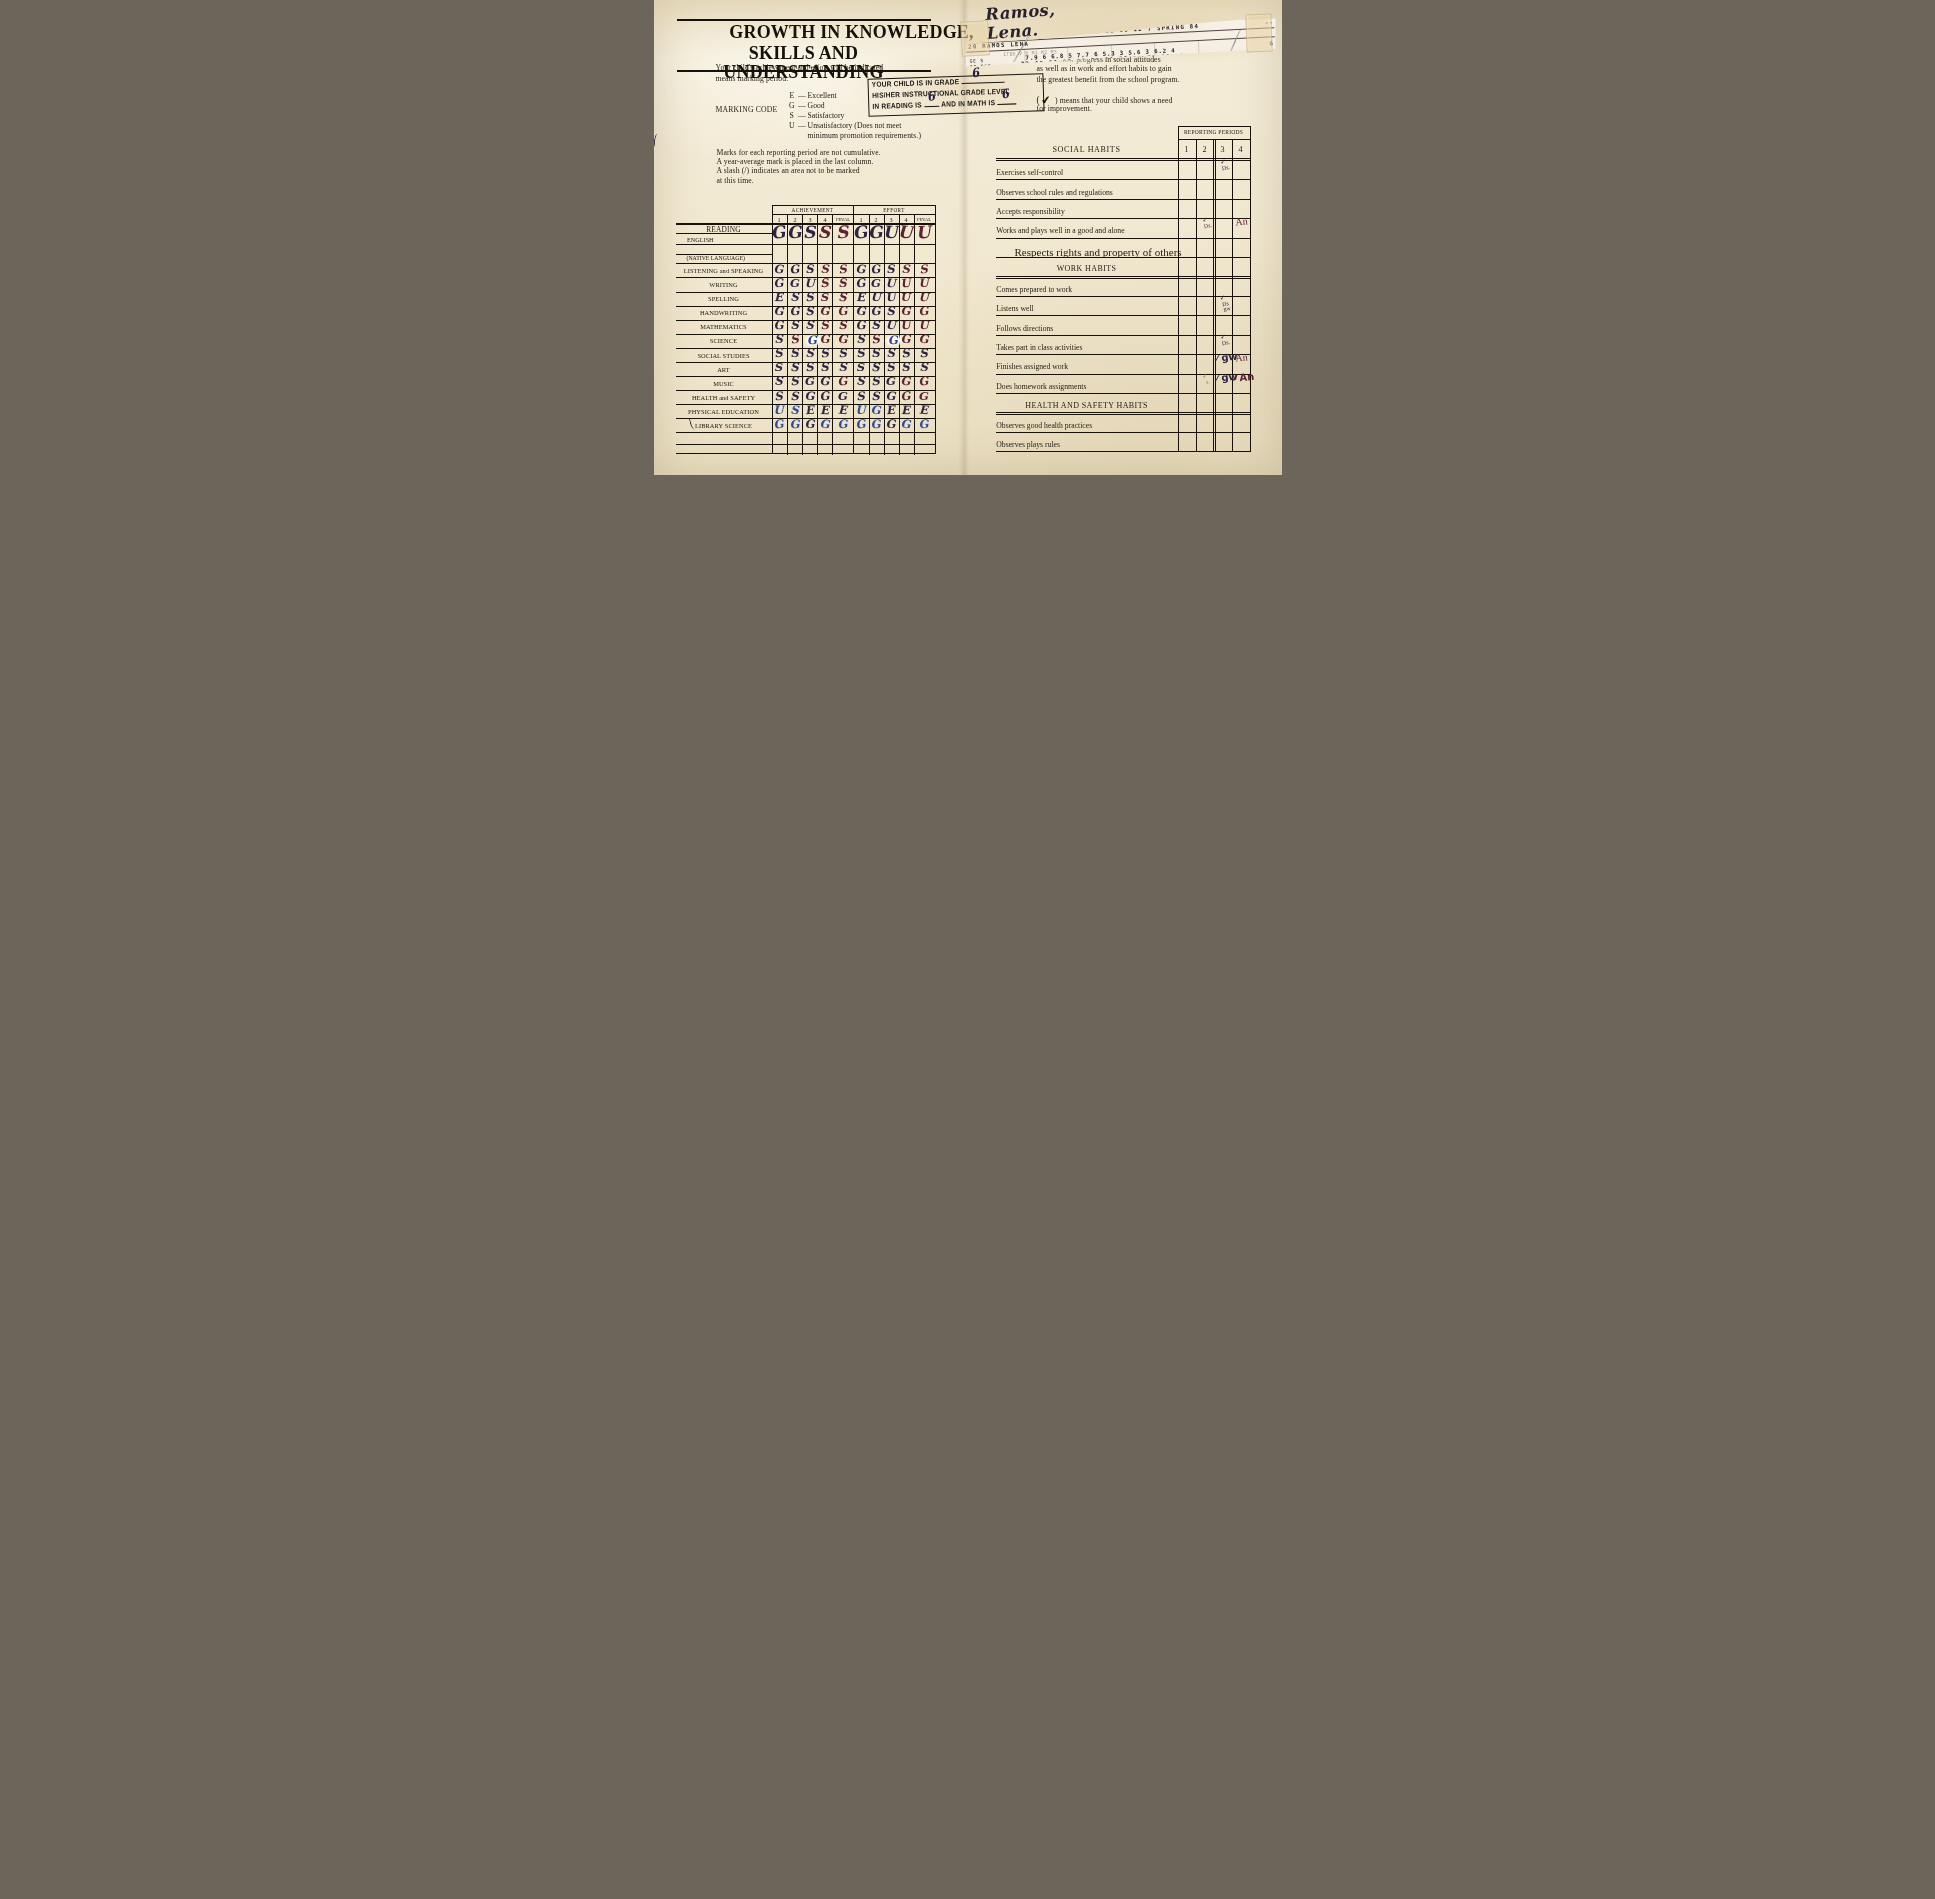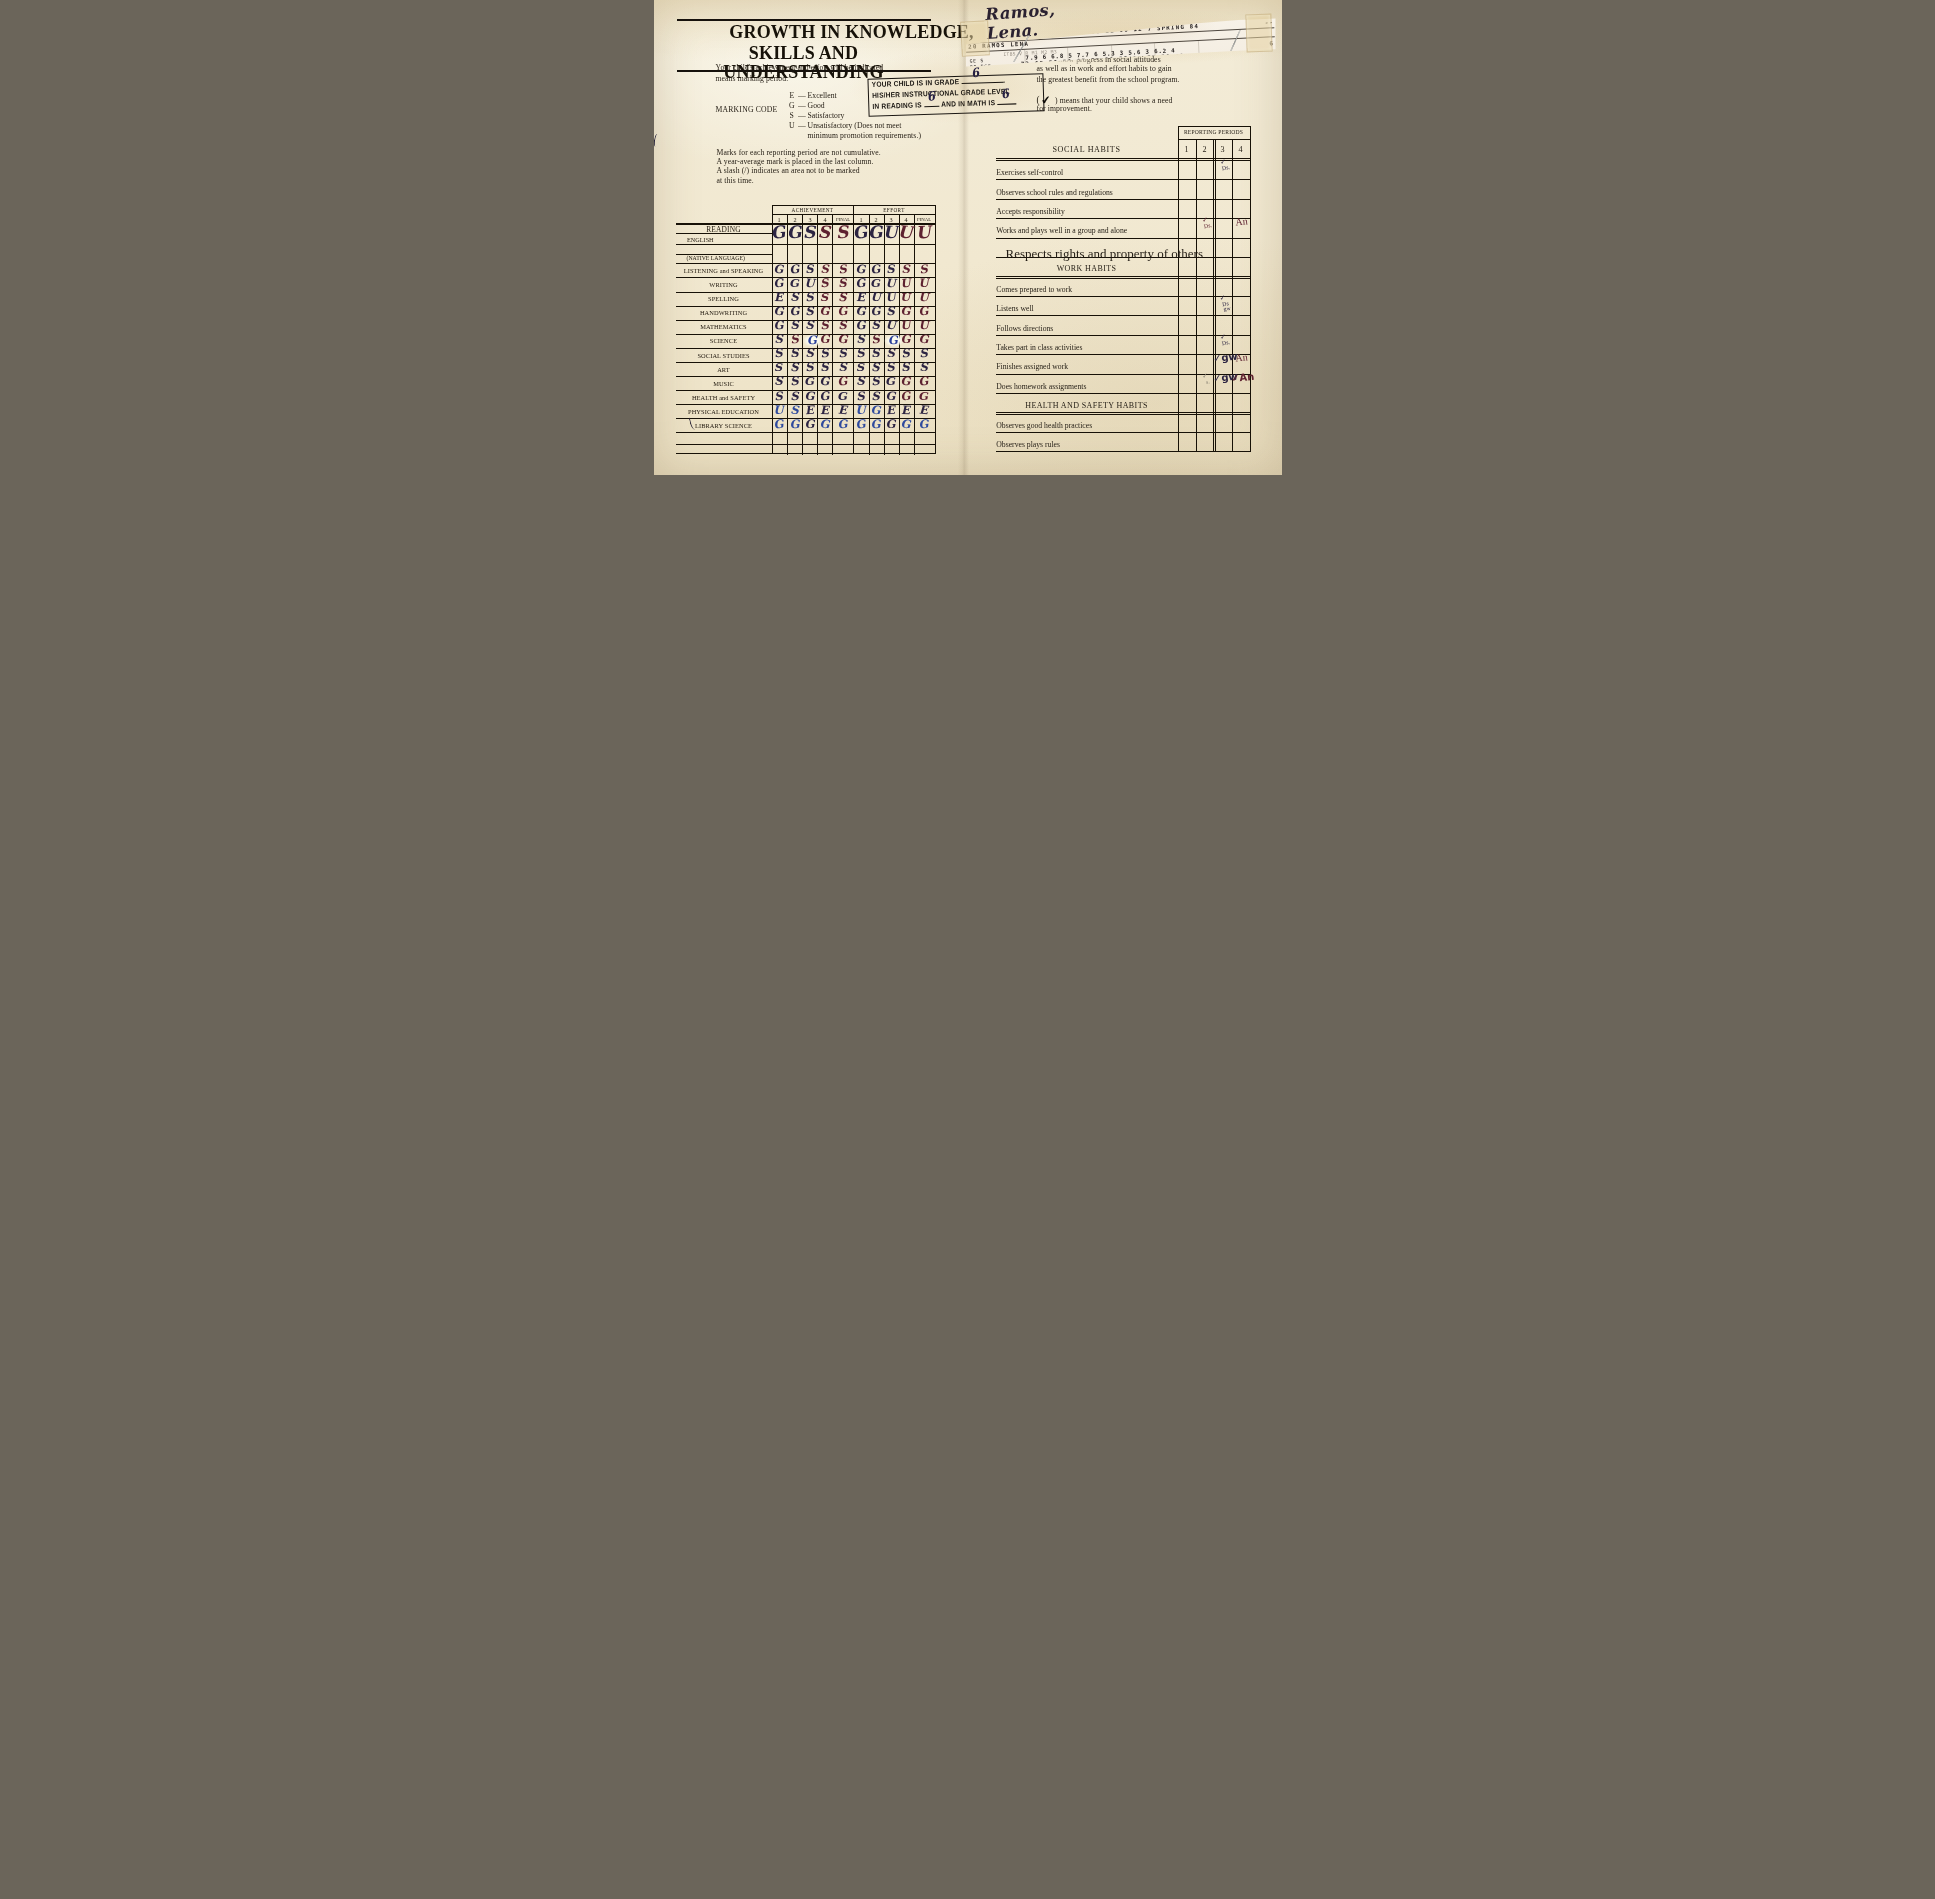--- a/index.html
+++ b/index.html
@@ -414,29 +414,29 @@
       <div style="left: 218px; top: 19px; width: 18px; text-align: center; font-size: 8.1px; position: absolute;">3</div>
       <div style="left: 236px; top: 19px; width: 18px; text-align: center; font-size: 8.1px; position: absolute;">4</div>
       <div style="left: 0px; top: 19.4px; width: 182px; text-align: center; font-size: 8.1px; letter-spacing: 0.6px; position: absolute;">SOCIAL HABITS</div>
       <div style="left: 0.8px; top: 42px; font-size: 7.7px; white-space: nowrap; position: absolute;">Exercises self-control</div>
       <div class="hmark ink-k" style="left: 217px; top: 33px; width: 21px; position: absolute;">
         <div class="chk" style="font-size: 7px;">✓</div>
         <div style="font-size: 5.8px; margin-left: 3.9px;">Ds.</div>
       </div>
       <div style="left: 0.8px; top: 62px; font-size: 7.7px; white-space: nowrap; position: absolute;">Observes school rules and regulations</div>
       <div style="left: 0.8px; top: 81px; font-size: 7.7px; white-space: nowrap; position: absolute;">Accepts responsibility</div>
-      <div style="left: 0.8px; top: 100px; font-size: 7.7px; white-space: nowrap; position: absolute;">Works and plays well in a group and alone</div>
+      <div style="left: 0.8px; top: 100px; font-size: 7.7px; white-space: nowrap; position: absolute;">Works and plays well in a good and alone</div>
       <div class="hmark ink-m" style="left: 199px; top: 91px; width: 21px; position: absolute;">
         <div class="chk" style="font-size: 7px;">✓</div>
         <div style="font-size: 5.8px; margin-left: 3.9px;">Ds.</div>
       </div>
       <div class="hmark ink-m" style="left: 235px; top: 91px; width: 21px; position: absolute; transform: rotate(-6deg);">
         <div style="font-size: 10px;">An</div>
       </div>
-      <div style="left: 10px; top: 120px; font-size: 13px; white-space: nowrap; position: absolute;">Respects rights and property of others</div>
+      <div style="left: 19px; top: 120px; font-size: 11px; white-space: nowrap; position: absolute;">Respects rights and property of others</div>
       <div style="left: 0px; top: 138px; width: 182px; text-align: center; font-size: 8px; letter-spacing: 0.4px; position: absolute;">WORK HABITS</div>
       <div style="left: 0.8px; top: 159px; font-size: 7.7px; white-space: nowrap; position: absolute;">Comes prepared to work</div>
       <div style="left: 0.8px; top: 178px; font-size: 7.7px; white-space: nowrap; position: absolute;">Listens well</div>
       <div class="hmark ink-k" style="left: 217px; top: 169px; width: 21px; position: absolute;">
         <div class="chk" style="font-size: 7px;">✓</div>
         <div style="font-size: 5.8px; margin-left: 3.9px;">Ds</div>
         <div style="font-size: 5.8px; margin-left: 5.4px;">gw</div>
       </div>
       <div style="left: 0.8px; top: 198px; font-size: 7.7px; white-space: nowrap; position: absolute;">Follows directions</div>
       <div style="left: 0.8px; top: 217px; font-size: 7.7px; white-space: nowrap; position: absolute;">Takes part in class activities</div>

